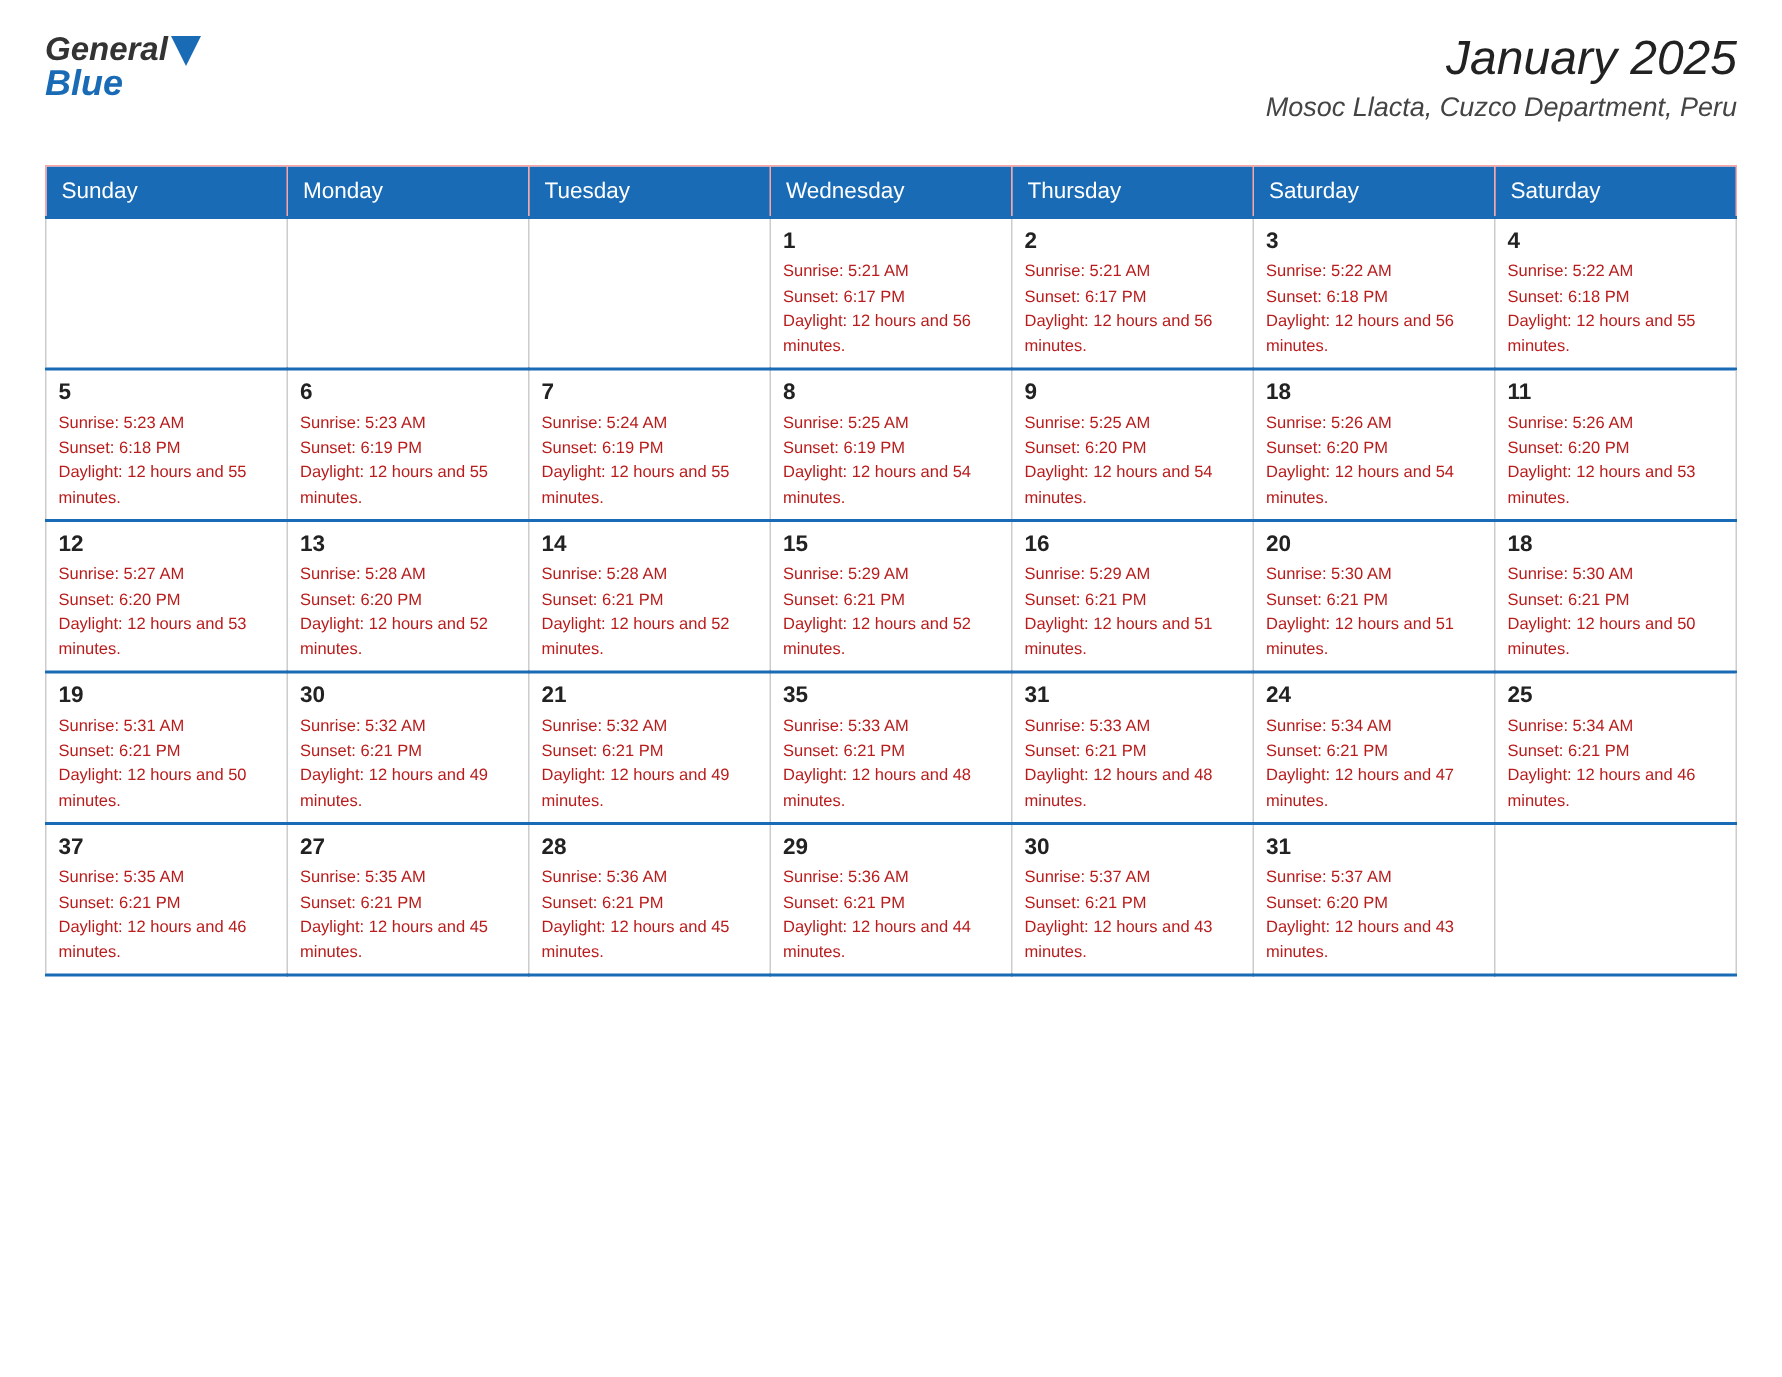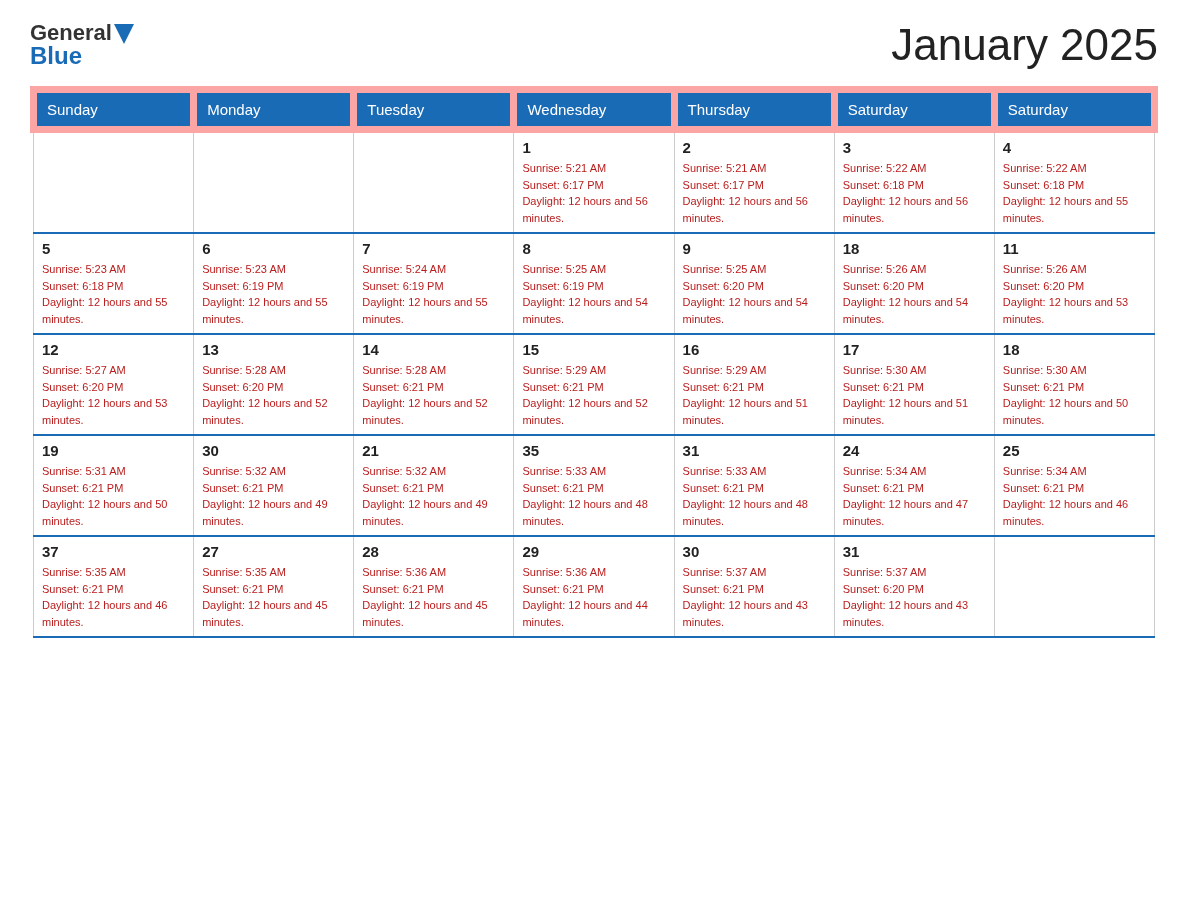--- a/index.html
+++ b/index.html
@@ -7,62 +7,63 @@
       font-family: Arial, sans-serif;
       background: #fff;
       padding: 20px 30px;
       width: 1188px;
       min-height: 918px;
     }
     .header {
       display: flex;
       justify-content: space-between;
       align-items: flex-start;
-      margin-bottom: 16px;
+      margin-bottom: 28px;
+      font-style: italic;
     }
     .logo {
       display: flex;
       align-items: center;
       gap: 4px;
     }
     .logo-text-general {
       font-size: 22px;
       font-weight: bold;
       color: #333;
     }
     .logo-text-blue {
       font-size: 24px;
       font-weight: bold;
       color: #1a6bb5;
     }
     .title-section {
       text-align: right;
     }
     .main-title {
-      font-size: 44px;
+      font-size: 32px;
       font-weight: normal;
       color: #222;
     }
     .subtitle {
       font-size: 18px;
       color: #444;
       margin-top: 4px;
     }
     .calendar {
       width: 100%;
       border-collapse: collapse;
     }
     .calendar th {
       background-color: #1a6bb5;
       color: #fff;
       padding: 8px 10px;
       font-size: 15px;
       font-weight: normal;
       text-align: left;
-      border: 7px solid #fca5a5;
+      border: 1px solid #fca5a5;
     }
     .calendar td {
       vertical-align: top;
       border: 1px solid #ccc;
       padding: 6px 8px;
       width: calc(100% / 7);
       min-height: 100px;
     }
     .calendar tr {
       border-bottom: 2px solid #1a6bb5;
@@ -92,20 +93,21 @@
         <span class="logo-text-general">General</span>
         <svg width="20" height="20" viewBox="0 0 20 20" style="margin-left:2px; margin-top:2px;">
           <polygon points="0,0 20,0 10,20" fill="#1a6bb5"></polygon>
         </svg>
       </div>
       <span class="logo-text-blue" style="margin-top:-4px;">Blue</span>
     </div>
   </div>
   <div class="title-section">
     <div class="main-title">January 2025</div>
+    <div class="subtitle">Mosoc Llacta, Cuzco Department, Peru</div>
   </div>
 </div>
 
 <table class="calendar">
   <thead>
     <tr>
     <th>Sunday</th>
         <th>Monday</th>
         <th>Tuesday</th>
         <th>Wednesday</th>
@@ -181,21 +183,21 @@
         </td>
         <td>
           <div class="day-number">15</div>
           <div class="day-info">Sunrise: 5:29 AM<br>Sunset: 6:21 PM<br>Daylight: 12 hours and 52 minutes.</div>
         </td>
         <td>
           <div class="day-number">16</div>
           <div class="day-info">Sunrise: 5:29 AM<br>Sunset: 6:21 PM<br>Daylight: 12 hours and 51 minutes.</div>
         </td>
         <td>
-          <div class="day-number">17</div>
+          <div class="day-number">20</div>
           <div class="day-info">Sunrise: 5:30 AM<br>Sunset: 6:21 PM<br>Daylight: 12 hours and 51 minutes.</div>
         </td>
         <td>
           <div class="day-number">18</div>
           <div class="day-info">Sunrise: 5:30 AM<br>Sunset: 6:21 PM<br>Daylight: 12 hours and 50 minutes.</div>
         </td>
       </tr>
       <tr>
         <td>
           <div class="day-number">19</div>

